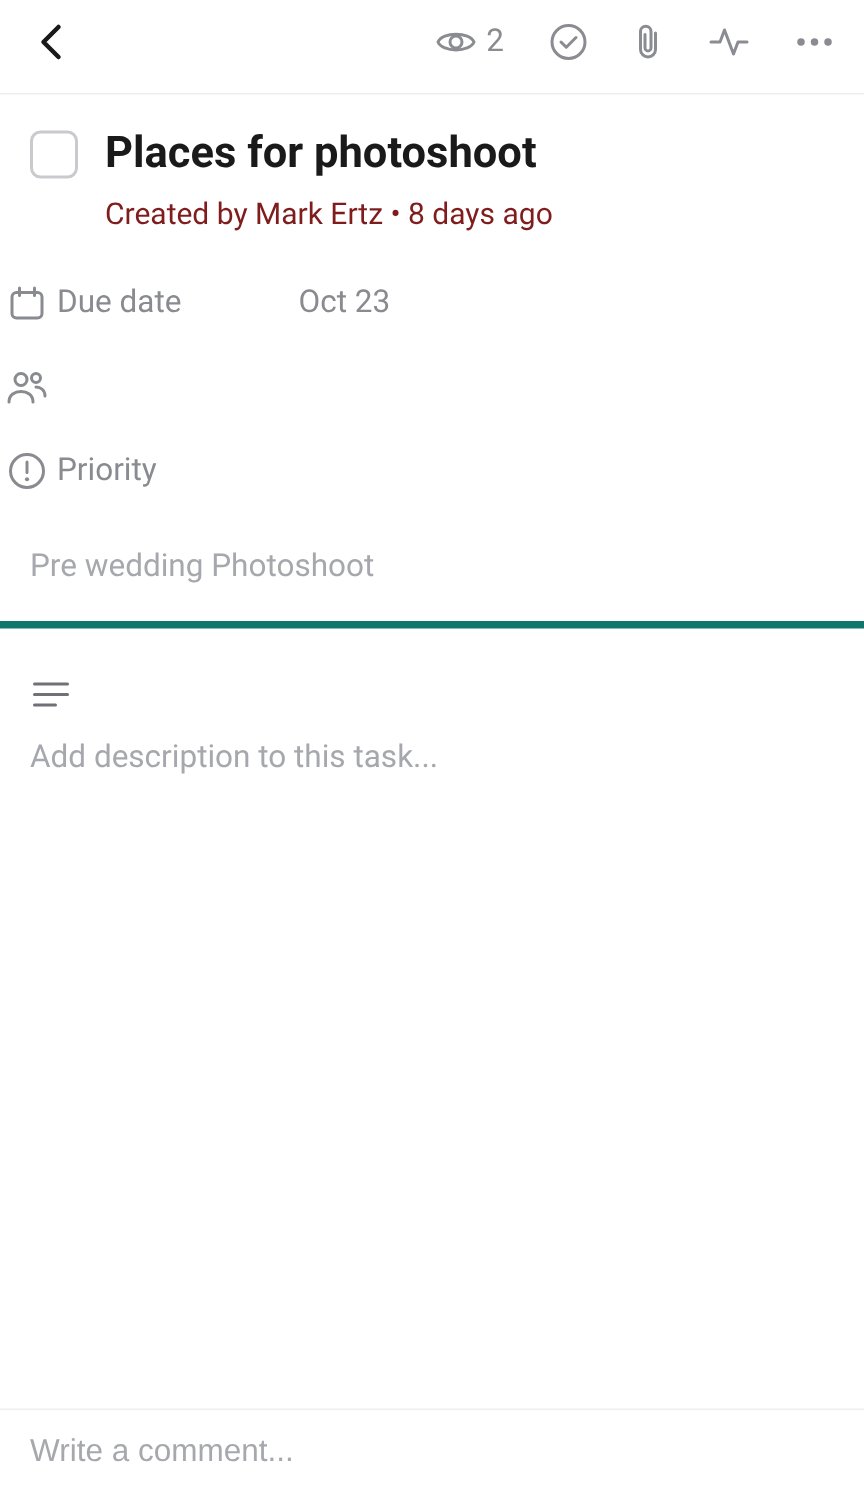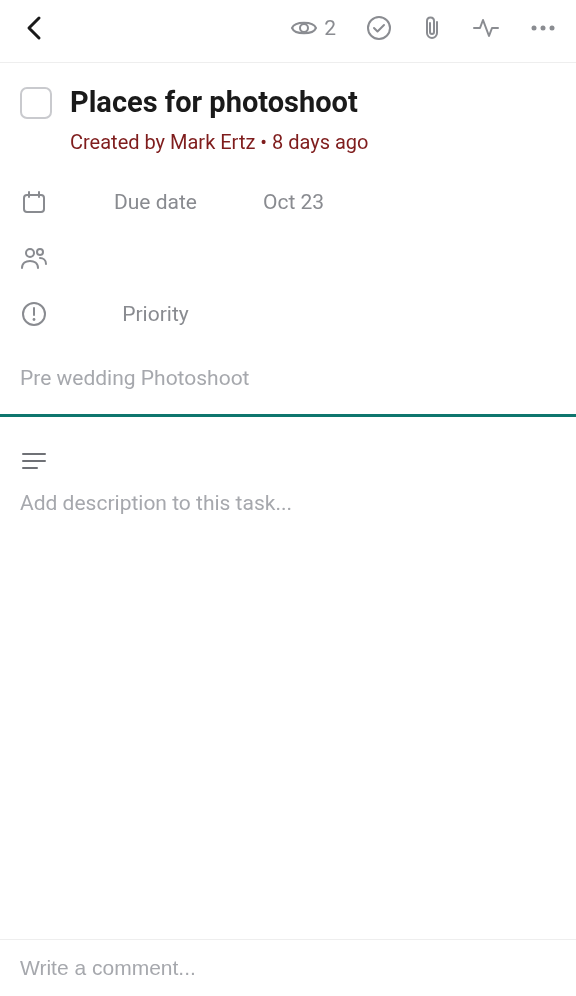--- a/index.html
+++ b/index.html
@@ -62,23 +62,22 @@
       line-height: 1.2;
     }
     .meta-row {
       padding: 4px 20px 20px 70px;
       font-size: 20px;
       color: #7f1d1d;
     }
     .field-row {
       display: flex;
       align-items: center;
-      padding: 14px 20px;
-      gap: 30px;
-      text-align: center;
+      padding: 14px 4px;
+      gap: 6px;
     }
     .field-icon {
       width: 28px;
       height: 28px;
       color: #898b90;
       display: flex;
       align-items: center;
       justify-content: center;
       flex-shrink: 0;
     }
@@ -113,21 +112,21 @@
       border-radius: 50%;
       background: #E11B1B;
       display: flex;
       align-items: center;
       justify-content: center;
     }
     .project-line {
       padding: 24px 20px 24px 20px;
       font-size: 21px;
       color: #a6a8ad;
-      border-bottom: 3px solid #0f766e;
+      border-bottom: 5px solid #0f766e;
     }
     .description-header {
       display: flex;
       align-items: center;
       gap: 18px;
       padding: 30px 20px 16px 20px;
     }
     .desc-label {
       font-size: 22px;
       color: #6f7176;

